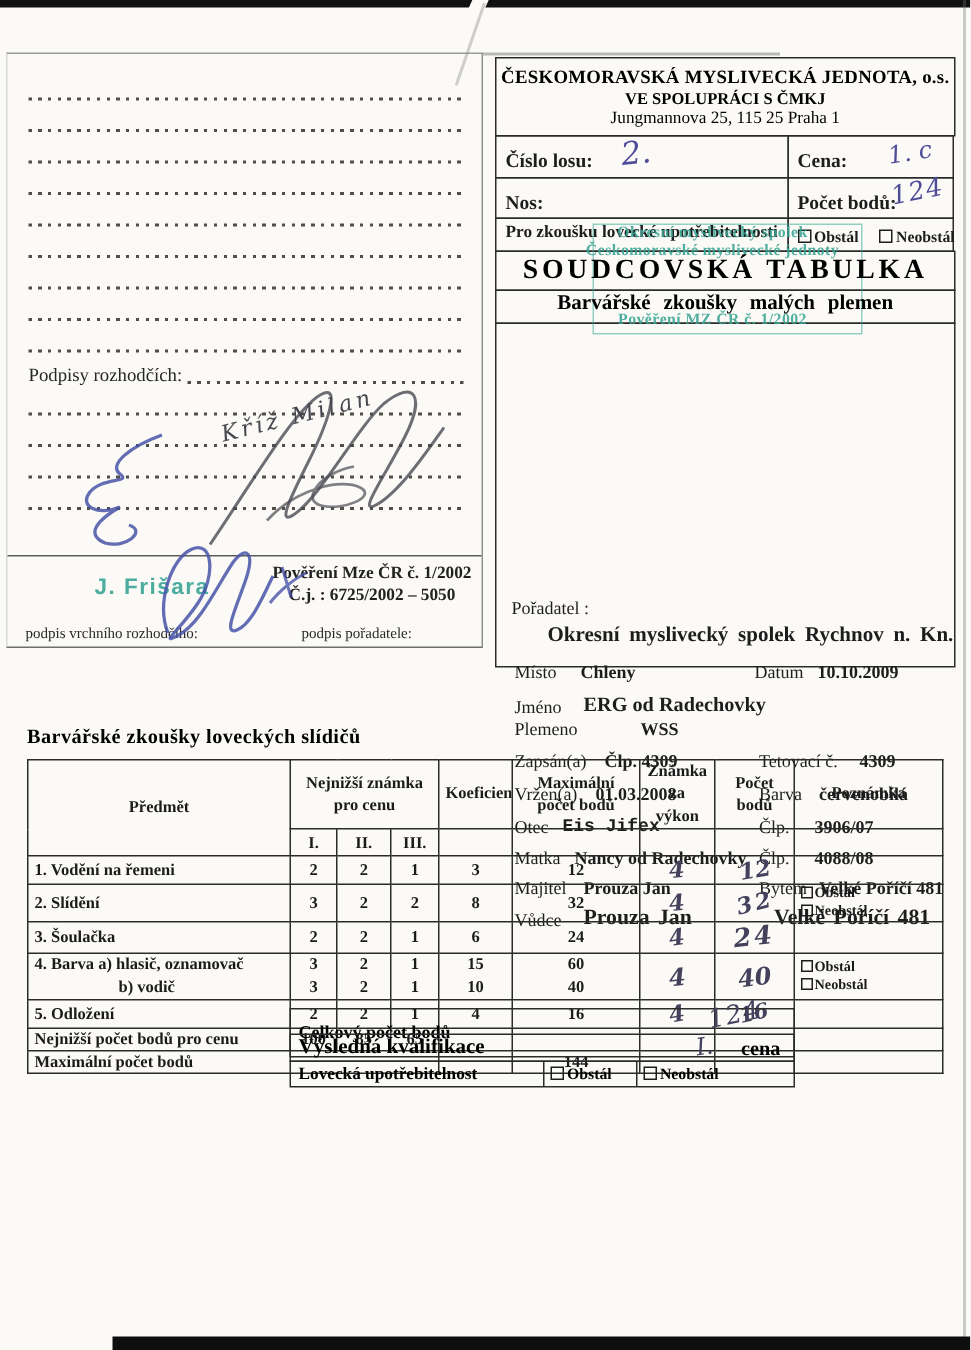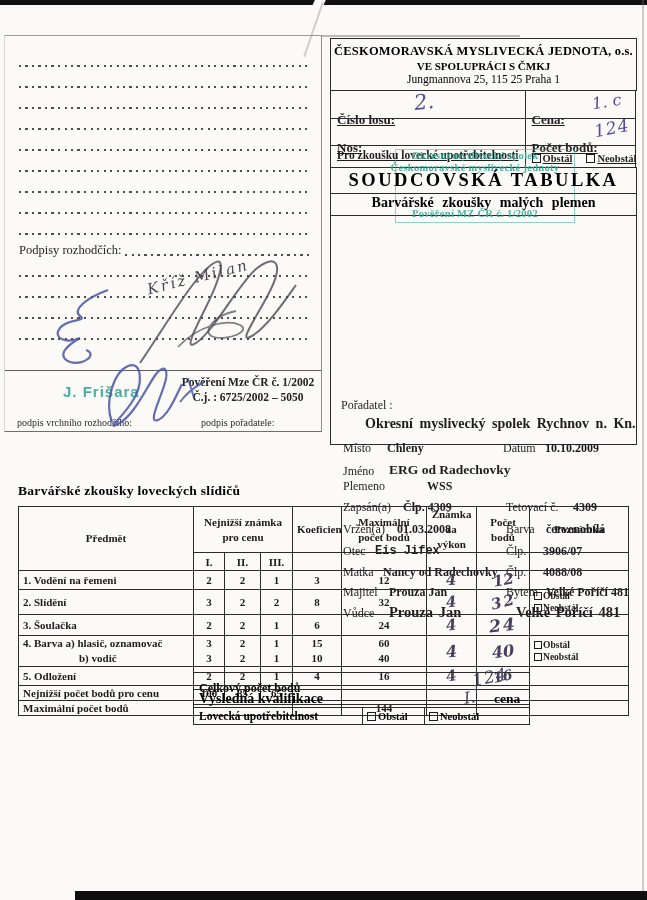--- a/index.html
+++ b/index.html
@@ -34,30 +34,30 @@
   .sig-small-lbl { position:absolute; bottom:3px; font-size:10px; color:#2a2a2a; }
 
   
   .rcol { position:absolute; left:330px; top:38px; width:307px; height:407px; }
   .rbox { position:absolute; left:0; width:307px; border:1.4px solid #2b2b2b; background:transparent; }
   .hdr-box { top:0; height:53px; text-align:center; padding-top:5px; }
   .hdr1 { font-size:12.5px; font-weight:bold; letter-spacing:.2px; }
   .hdr2 { font-size:11px; font-weight:bold; margin-top:1px; }
   .hdr3 { font-size:11.5px; margin-top:1px; }
   .cellrow { display:flex; }
-  .cellrow .c { border:1.4px solid #2b2b2b; padding:21px 6px 0 6px; font-size:13px; font-weight:bold; color:#1d1d1d;text-decoration:underline; }
+  .cellrow .c { border:1.4px solid #2b2b2b; padding:8px 6px 0 6px; font-size:13px; font-weight:bold; color:#1d1d1d; }
   .row-a { top:52px; height:29px; border:none; }
   .row-b { top:80px; height:28px; border:none; }
   .row-c { top:107px; height:23px; border:none; }
   .row-a .c, .row-b .c, .row-c .c { height:100%; }
   .cL { width:196px; }
   .cR { width:111px; margin-left:-1.4px; }
   .row-c .c { font-size:11.5px; padding-top:3px; }
   .cbrow { display:flex; gap:14px; align-items:center; padding-top:3px !important; }
-  .cb { display:inline-flex; align-items:center; gap:2px; font-size:10.5px; font-weight:bold; }
+  .cb { display:inline-flex; gap:2px; font-size:10.5px; font-weight:bold; }
   .cb .bx { width:9px; height:9px; border:1.6px solid #1c1c1c; display:inline-block; background:transparent; }
   .title-box { top:129px; height:27px; text-align:center; }
   .title-box .t { font-size:18.5px; font-weight:bold; letter-spacing:2.5px; padding-top:2px; position:relative; z-index:4; }
   .subtitle-box { top:155px; height:23px; text-align:center; }
   .subtitle-box .t { font-size:14px; font-weight:bold; word-spacing:5px; padding-top:1px; position:relative; z-index:4; }
   .main-box { top:177px; height:230px; padding:5px 5px 0 10px; font-size:12px; }
   .ml { position:absolute; white-space:nowrap; color:#1d1d1d; }
   .lab { font-weight:normal; }
   .val { font-weight:bold; }
 

